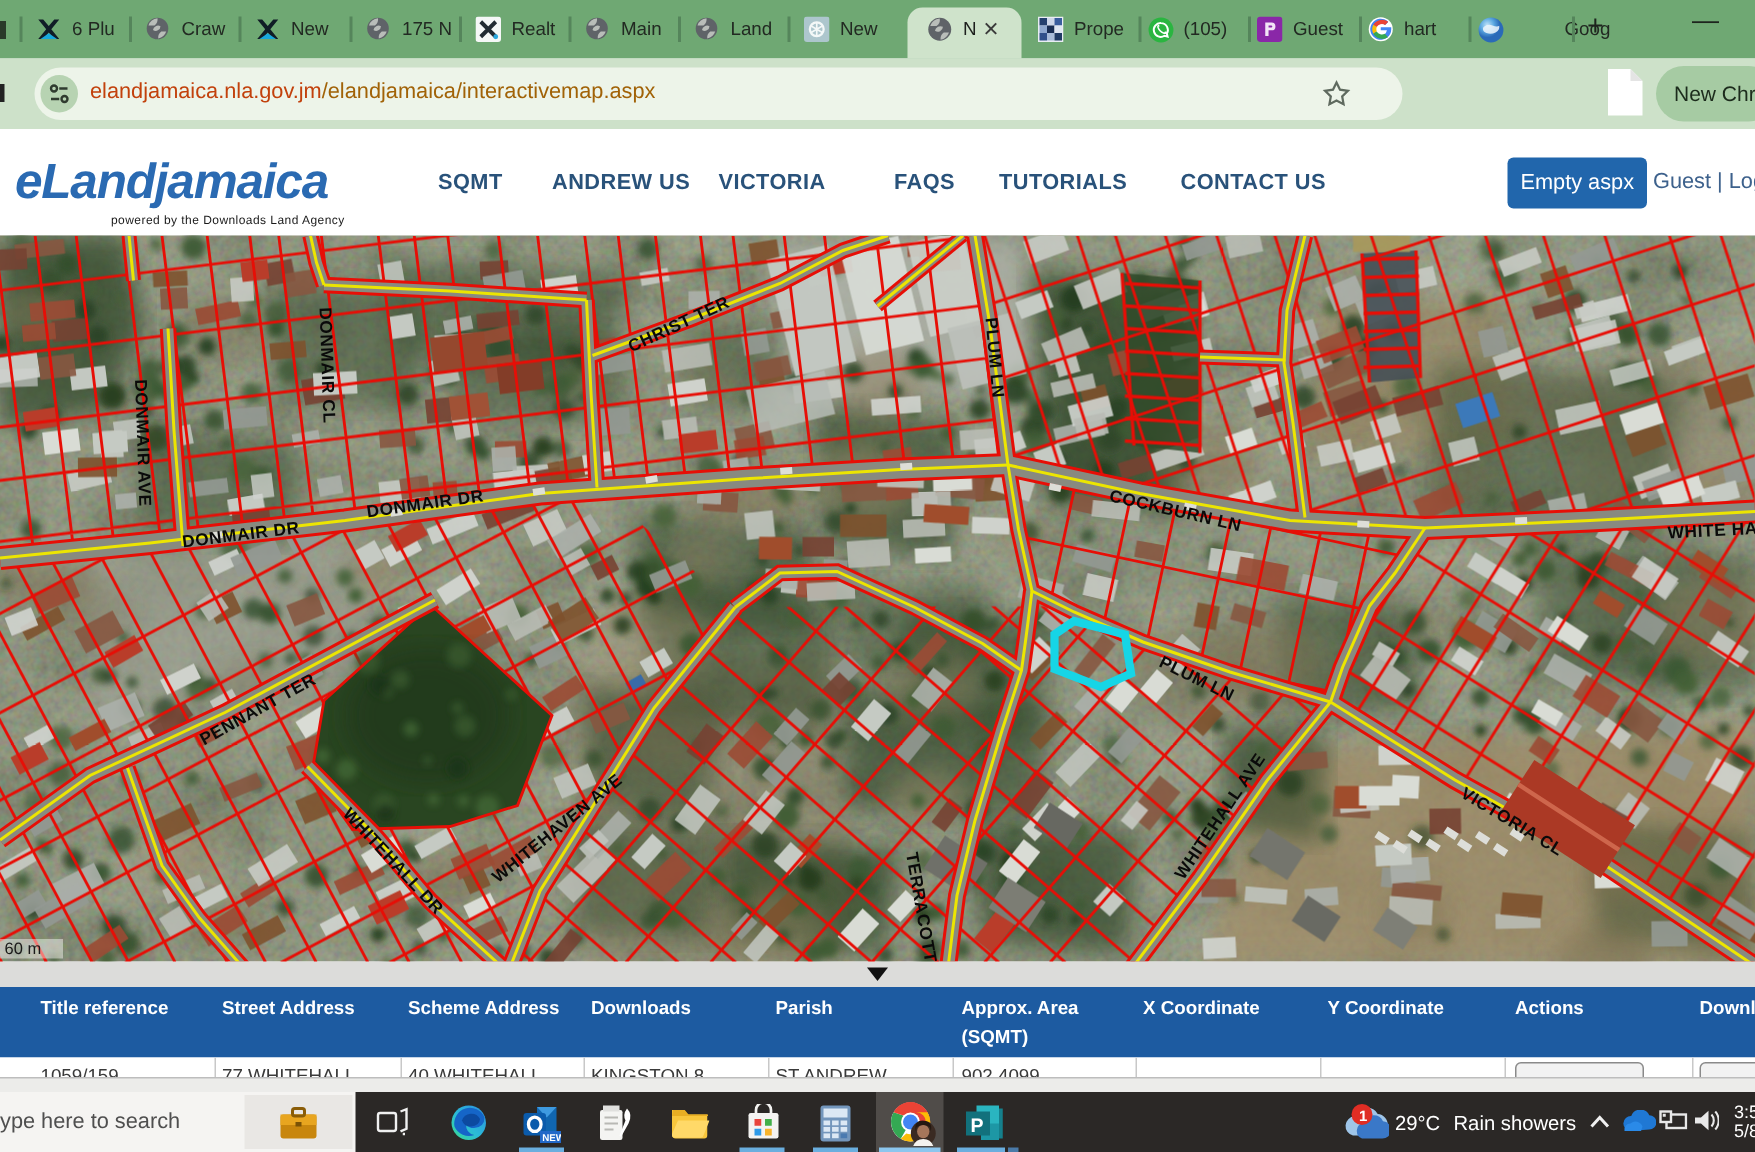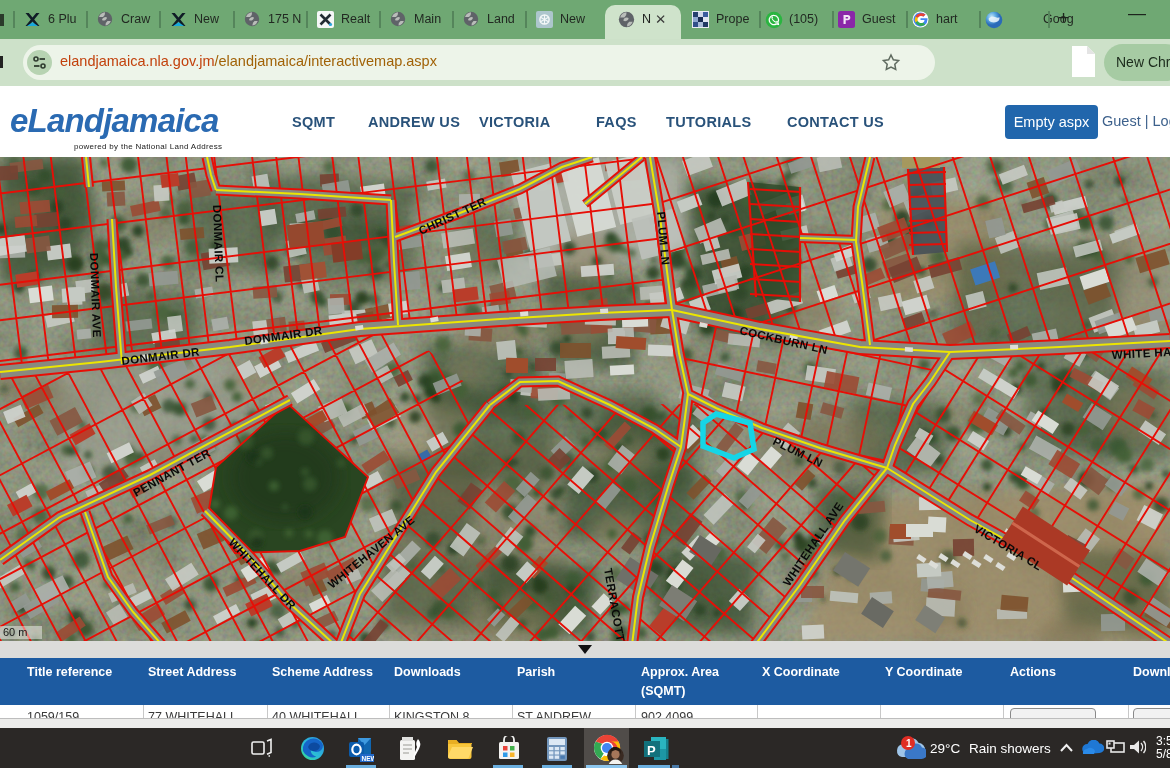--- a/index.html
+++ b/index.html
@@ -138,21 +138,21 @@
       </svg>
     </div>
     <svg style="position:absolute;left:1070px;top:6px" width="27" height="33" viewBox="0 0 27 33">
       <path d="M2 1 h15 l8 8 v23 h-23 Z" fill="#fff"></path>
       <path d="M17 1 l8 8 h-8 Z" fill="#e4e4e4"></path>
     </svg>
     <div id="newchrome">New Chro</div>
   </div>
 <div id="siteheader">
     <div id="logo">eLandjamaica</div>
-    <div id="logosub">powered by the National Land Address</div>
+    <div id="logosub">powered by the Downloads Land Agency</div>
     <div class="nav" style="left:292px">SQMT</div>
     <div class="nav" style="left:368px">ANDREW US</div>
     <div class="nav" style="left:479px">VICTORIA</div>
     <div class="nav" style="left:596px">FAQS</div>
     <div class="nav" style="left:666px">TUTORIALS</div>
     <div class="nav" style="left:787px">CONTACT US</div>
     <div id="emptycart">Empty aspx</div>
     <div id="guest">Guest | Logi</div>
   </div>
 <div id="mapwrap"><svg id="map" width="1170" height="484" viewBox="0 0 1170 484">
@@ -1314,20 +1314,31 @@
     <div class="cb" style="left:635px"></div>
     <div class="cb" style="left:757px"></div>
     <div class="cb" style="left:880px"></div>
     <div class="cb" style="left:1003px"></div>
     <div class="cb" style="left:1128px"></div>
     <div style="position:absolute;left:1010px;top:3px;width:86px;height:16px;border:1.5px solid #8a8a8a;background:#f2f2f2;border-radius:4px"></div>
     <div style="position:absolute;left:1133px;top:3px;width:60px;height:16px;border:1.5px solid #8a8a8a;background:#f2f2f2;border-radius:4px"></div>
   </div>
 <div id="scrollstrip"></div>
 <div id="taskbar">
+    <div id="search">
+      <div id="searchtxt">ype here to search</div>
+      <div id="bcase">
+        <svg style="position:absolute;left:22px;top:7px" width="28" height="24" viewBox="0 0 28 24">
+          <rect x="2" y="6" width="24" height="16" rx="2" fill="#c8860d"></rect>
+          <rect x="2" y="6" width="24" height="7" fill="#e8a51f"></rect>
+          <rect x="10" y="2" width="8" height="5" rx="1.5" fill="none" stroke="#8a5d08" stroke-width="2"></rect>
+          <rect x="12" y="11" width="4" height="3" fill="#7a5206"></rect>
+        </svg>
+      </div>
+    </div>
     <svg class="ticon" style="left:250px" width="24" height="24" viewBox="0 0 24 24">
       <rect x="2" y="6" width="12" height="12" rx="1.5" fill="none" stroke="#f0f0f0" stroke-width="1.6"></rect>
       <path d="M17 5 l4-1.5 v13 l-4 1.8 M18.5 20 h1.5" stroke="#f0f0f0" stroke-width="1.6" fill="none"></path>
     </svg>
     <svg class="ticon" style="left:300px" width="25" height="25" viewBox="0 0 25 25">
       <defs>
         <linearGradient id="edg1" x1="0" y1="1" x2="1" y2="0">
           <stop offset="0" stop-color="#3adc8c"></stop>
           <stop offset="0.45" stop-color="#2bbbd8"></stop>
           <stop offset="1" stop-color="#2b8de0"></stop>

